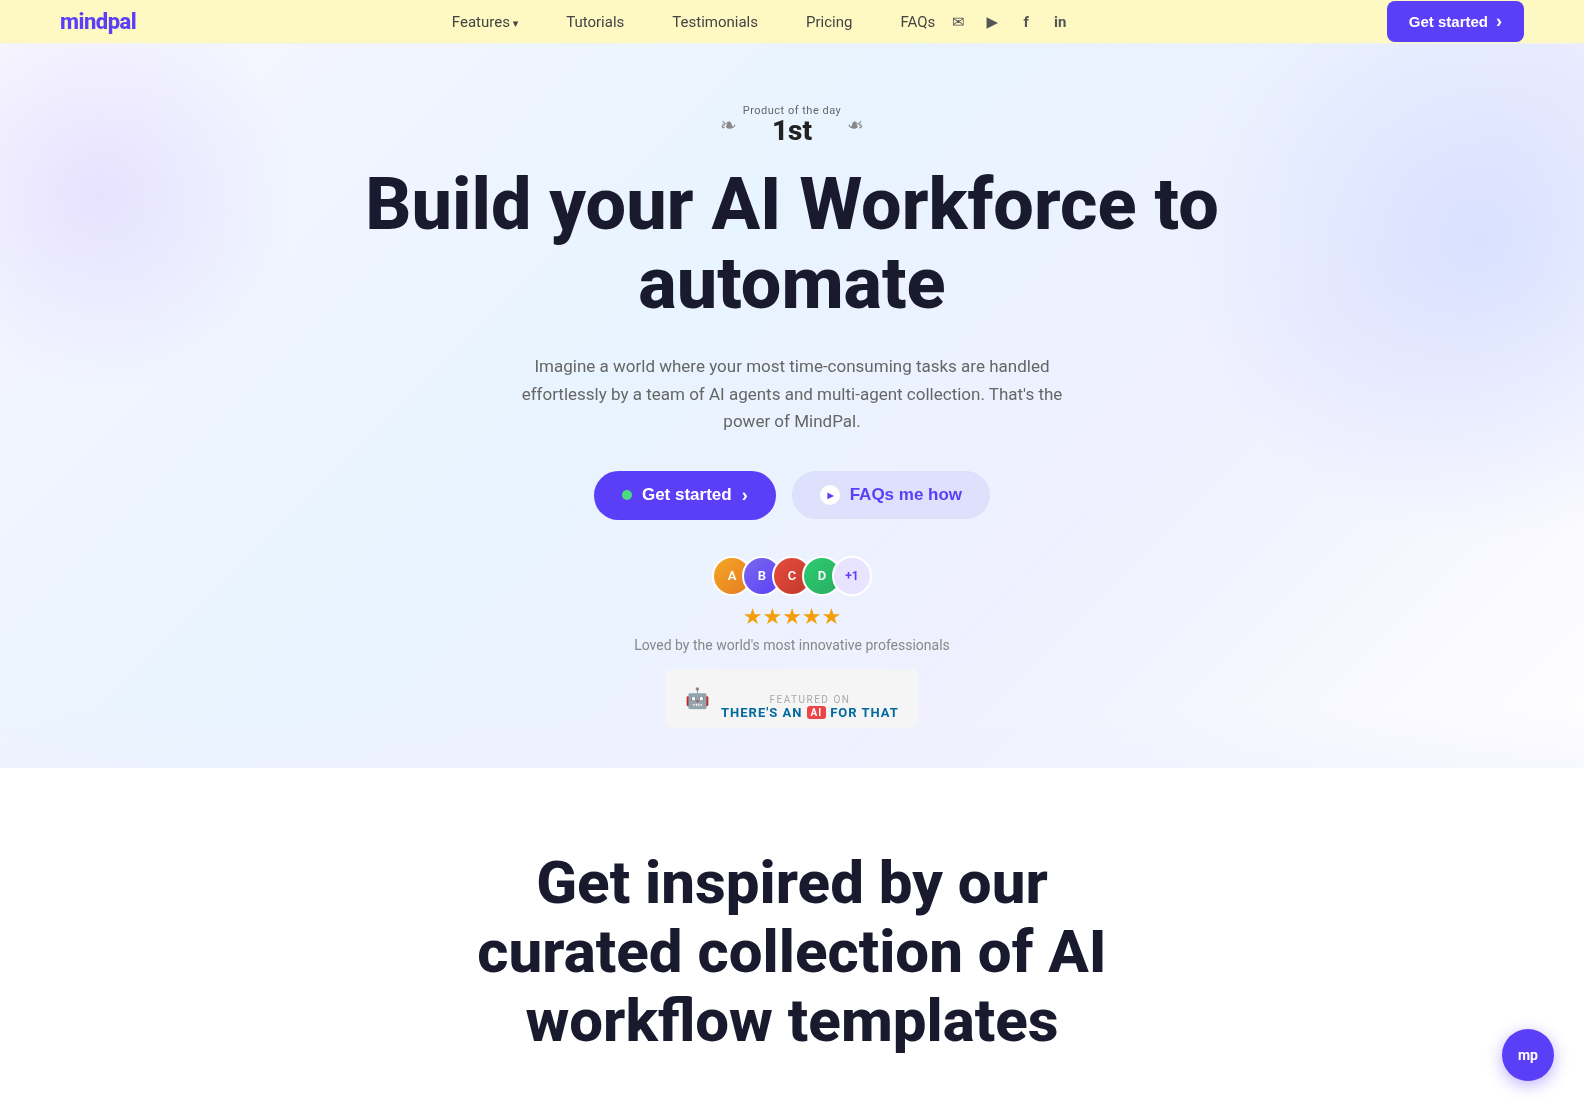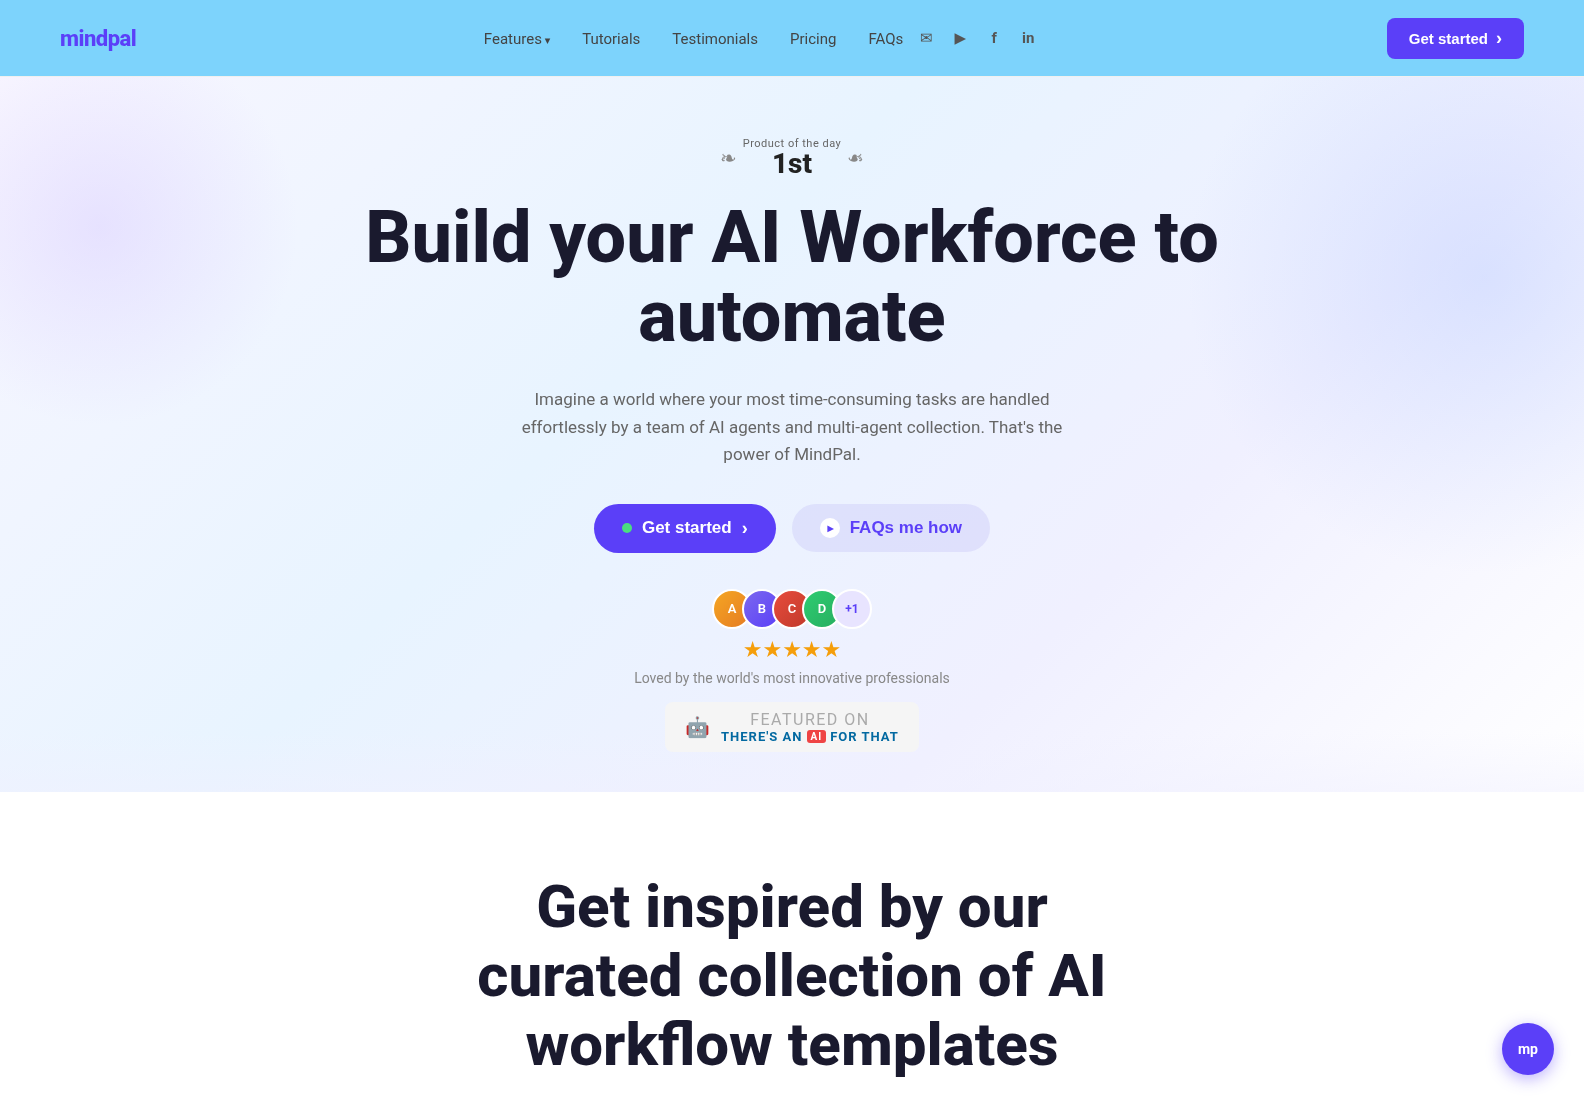--- a/index.html
+++ b/index.html
@@ -8,38 +8,38 @@
       background: #fff;
       overflow-x: hidden;
     }
 
     
     nav {
       display: flex;
       align-items: center;
       justify-content: space-between;
       padding: 16px 60px;
-      height: 77px;
-      background: #7dd3fc;
+      height: 44px;
+      background: #fef9c3;
       border-bottom: 1px solid #f0f0f0;
       position: sticky;
       top: 0;
       z-index: 100;
     }
     .nav-logo {
       font-size: 22px;
       font-weight: 800;
       color: #5B3FF8;
       text-decoration: none;
       letter-spacing: -0.5px;
     }
     .nav-links {
       display: flex;
       align-items: center;
-      gap: 32px;
+      gap: 48px;
       list-style: none;
     }
     .nav-links a {
       text-decoration: none;
       color: #444;
       font-size: 15px;
     }
     .nav-links .with-arrow::after {
       content: ' ▾';
       font-size: 11px;
@@ -280,21 +280,21 @@
       font-size: 12px;
       color: #888;
       letter-spacing: 1px;
       text-transform: uppercase;
       position: relative;
       z-index: 1;
     }
     .featured-badge-icon {
       font-size: 20px;
     }
-    .featured-label { font-size: 16px; color: #aaa; letter-spacing: 1.5px; }
+    .featured-label { font-size: 10px; color: #aaa; letter-spacing: 1.5px; margin-top: 17px; }
     .featured-title { font-size: 13px; font-weight: 700; color: #0369a1; }
     .ai-badge {
       background: #ef4444;
       color: #fff;
       padding: 1px 4px;
       border-radius: 3px;
       font-size: 10px;
       font-weight: 700;
     }
 
@@ -308,21 +308,21 @@
       font-weight: 800;
       color: #1a1a2e;
       max-width: 700px;
       margin: 0 auto 40px;
       line-height: 1.15;
     }
 
     
     .chat-fab {
       position: fixed;
-      bottom: 30px;
+      bottom: 24px;
       right: 30px;
       width: 52px;
       height: 52px;
       border-radius: 50%;
       background: #5B3FF8;
       color: #fff;
       display: flex;
       align-items: center;
       justify-content: center;
       font-size: 14px;

